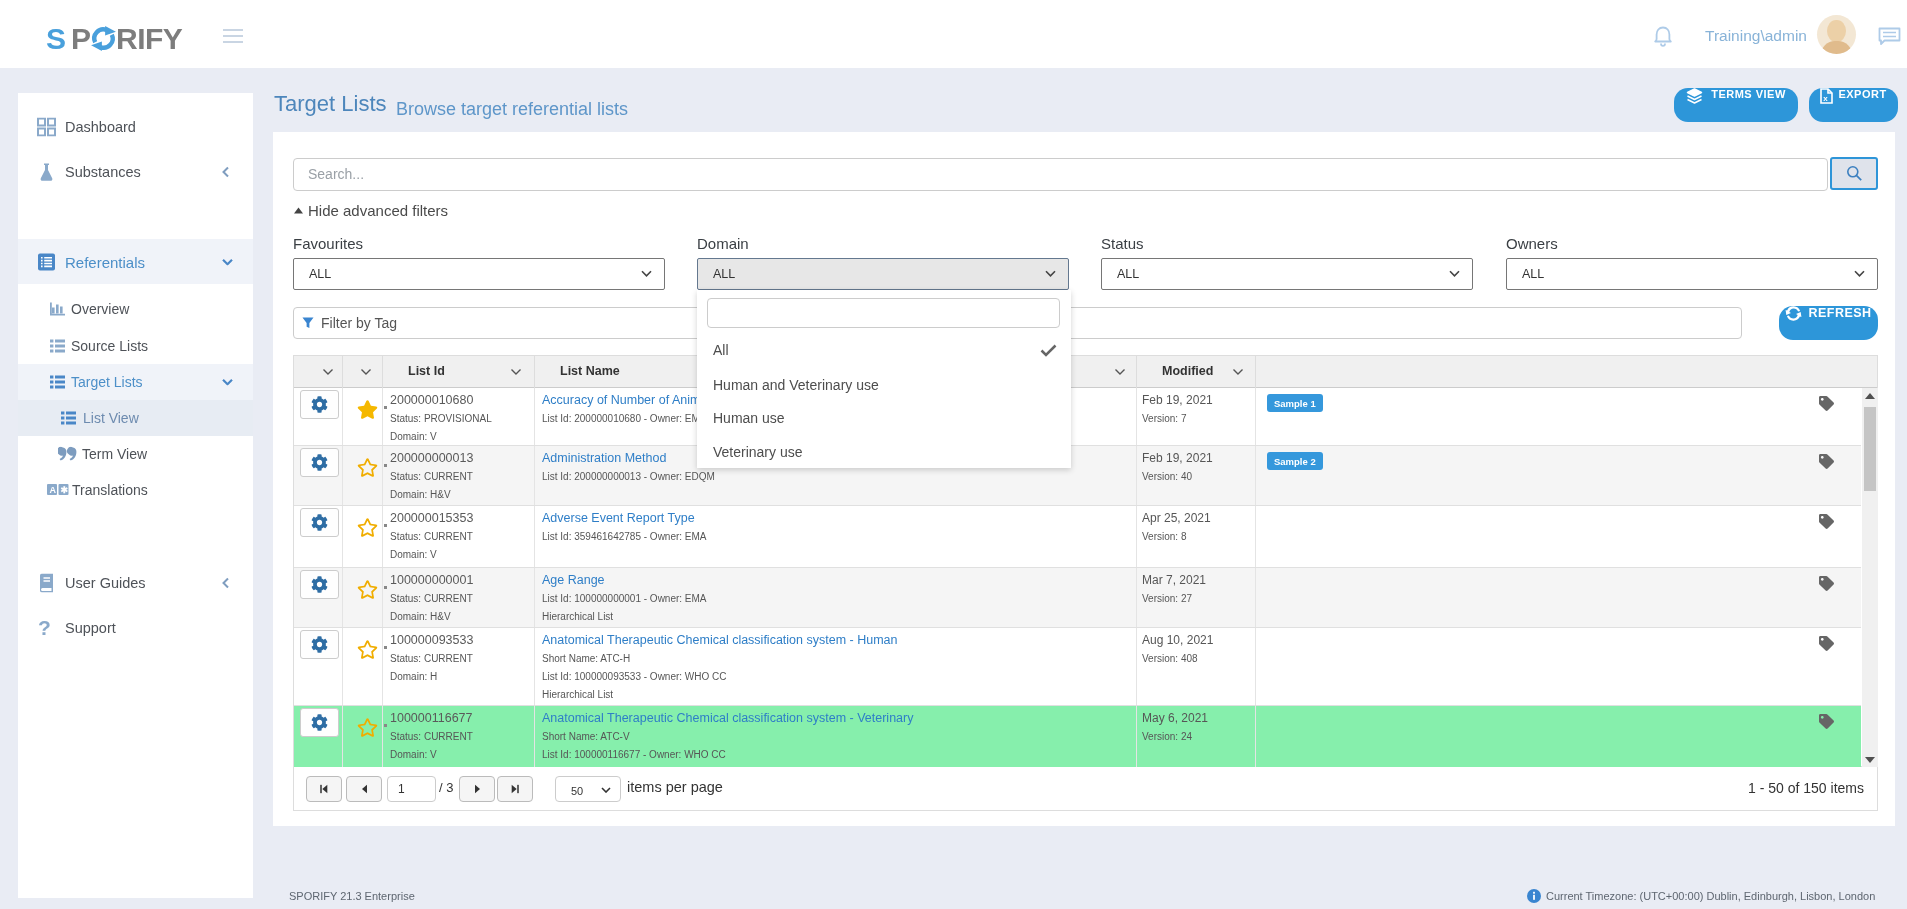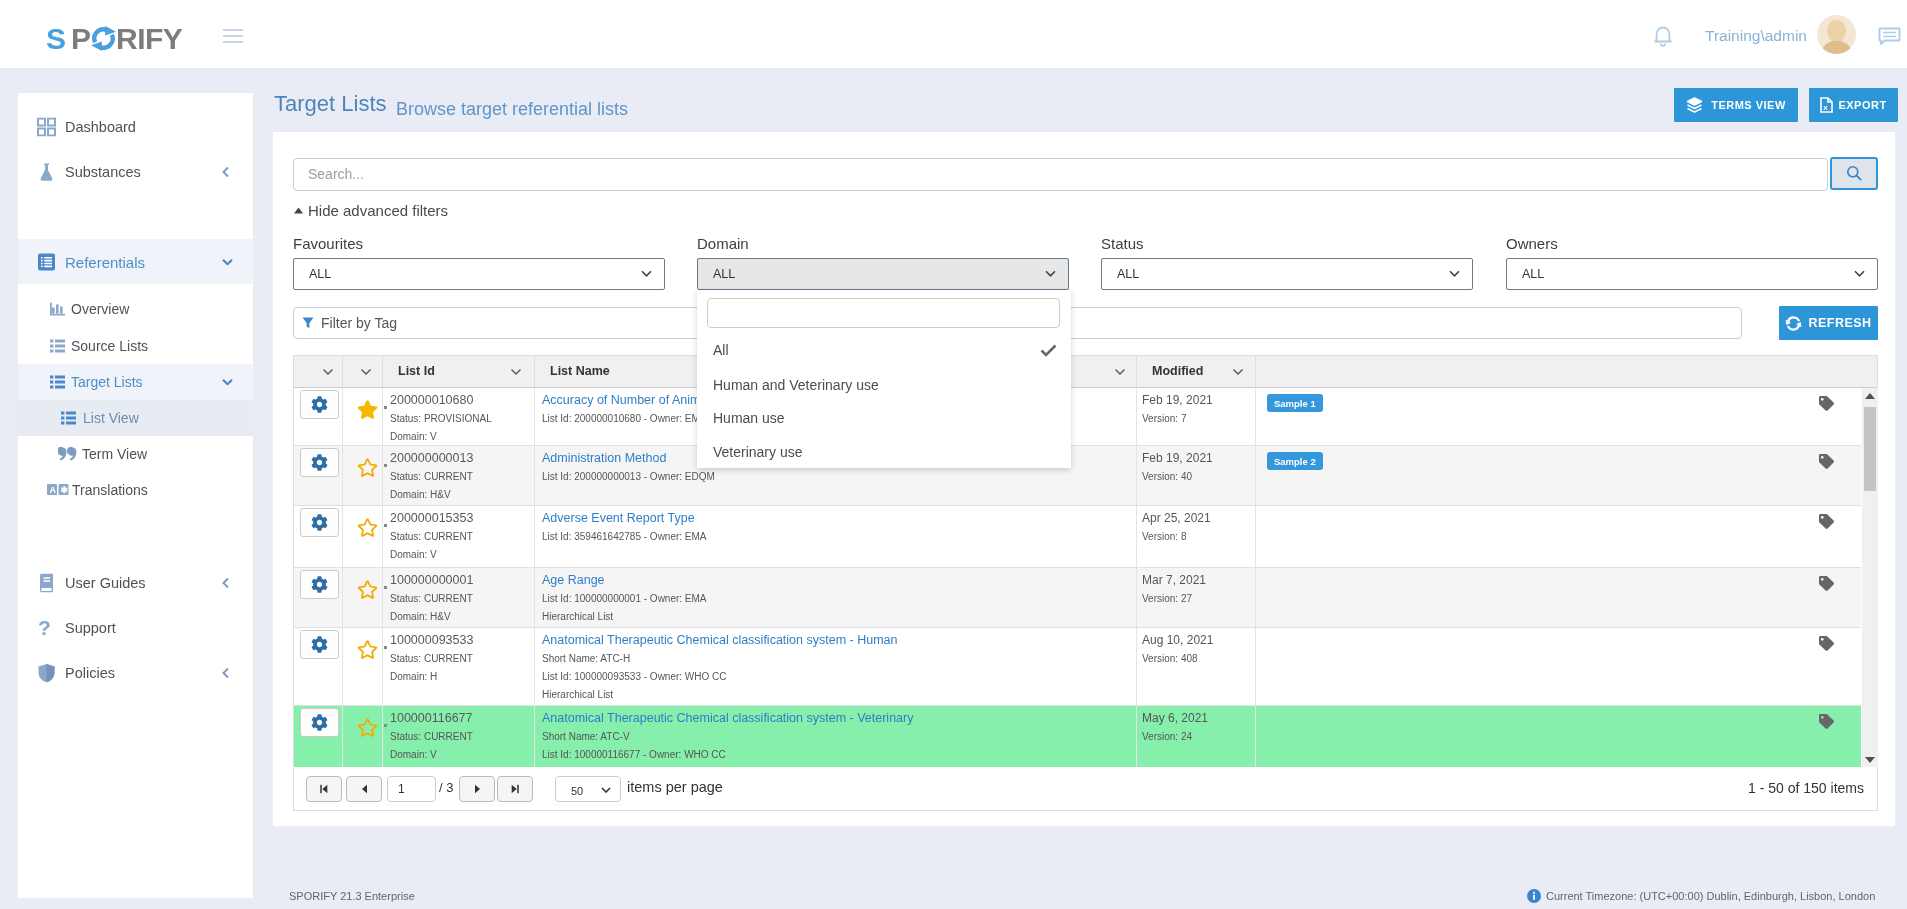--- a/index.html
+++ b/index.html
@@ -19,39 +19,39 @@
 .nav-item{position:absolute;left:0;width:235px;font-size:14.5px;color:#4e5258}
 .nav-item .txt{position:absolute;left:47px;top:50%;transform:translateY(-50%)}
 .nav-item .ico{position:absolute;left:19px;top:50%;transform:translateY(-50%);width:19px;height:19px}
 .nav-item .chev{position:absolute;left:204px;top:50%;transform:translateY(-50%)}
 .sub .txt{left:53px;font-size:14px}
 .sub .ico{left:31px;width:17px;height:17px}
 .blue{color:#4c8fc8}
 
 #pgtitle{position:absolute;left:274px;top:91px;font-size:22px;color:#4d86bb}
 #pgsub{position:absolute;left:396px;top:99px;font-size:18px;color:#5e96c9}
-.bbtn{position:absolute;background:#2d96d9;color:#fff;border-radius:1px;font-weight:bold;font-size:11px;display:flex;align-items:center;justify-content:center;letter-spacing:.5px}
+.bbtn{position:absolute;background:#2d96d9;color:#fff;border-radius:14px;font-weight:bold;font-size:11px;display:flex;align-items:flex-start;justify-content:center;letter-spacing:.5px}
 
 #card{position:absolute;left:273px;top:132px;width:1622px;height:694px;background:#fff}
 #searchbox{position:absolute;left:20px;top:26px;width:1535px;height:33px;border:1px solid #ccc;border-radius:4px;color:#9aa0a6;font-size:14px;line-height:31px;padding-left:14px}
 #searchbtn{position:absolute;left:1557px;top:25px;width:48px;height:33px;background:#dfe3eb;border:2px solid #2e95d8;border-radius:3px}
 #hidefil{position:absolute;left:20px;top:70px;font-size:15px;color:#4a4a4a}
 .flabel{position:absolute;top:103px;font-size:15px;color:#3a3f44}
 .fselect{position:absolute;top:126px;width:372px;height:32px;background:#fff;border:1px solid #767676;border-radius:2px;font-size:12.5px;color:#333;line-height:30px;padding-left:15px}
 .fselect svg{position:absolute;right:12px;top:11px}
 #tagbar{position:absolute;left:20px;top:175px;width:1449px;height:32px;border:1px solid #ccc;border-radius:4px;font-size:14px;color:#555;line-height:30px}
 #refreshbtn{left:1506px;top:174px;width:99px;height:34px;font-size:12.5px}
 
 #grid{position:absolute;left:20px;top:223px;width:1585px;height:412px;border:1px solid #ddd}
 .vl{position:absolute;top:0;height:100%;width:1px;background:#e4e4e4}
 .dot{position:absolute;left:90px;top:18px;width:2.5px;height:2.5px;background:#888}
 .grow{border-bottom:1px solid #e0e0e0}
 #ghead{position:absolute;left:0;top:0;width:1583px;height:32px;background:#f0f0f0;border-bottom:1px solid #ccc}
 .hcell{position:absolute;top:0;height:32px;border-right:1px solid #ddd}
-.hcell .lbl{position:absolute;left:15px;top:8px;font-size:12.5px;font-weight:bold;color:#333}
+.hcell .lbl{position:absolute;left:25px;top:8px;font-size:12.5px;font-weight:bold;color:#333}
 .hchev{position:absolute;top:12px}
 .grow{position:absolute;left:0;width:1567px}
 .gearbtn{position:absolute;left:6px;top:2px;width:39px;height:29px;border:1px solid #ccc;border-radius:3px;background:#fefefe}
 .star{position:absolute;left:63px;top:12px}
 .idtxt{position:absolute;left:96px;top:5px;font-size:12.5px;color:#5a5a5a}
 .meta{position:absolute;left:96px;font-size:10px;color:#565656}
 .lnk{position:absolute;left:248px;top:5px;font-size:12.5px;color:#2e7ec7}
 .sub13{position:absolute;left:248px;font-size:10px;color:#565656}
 .mdate{position:absolute;left:848px;top:5px;font-size:12px;color:#565656}
 .mver{position:absolute;left:848px;top:25px;font-size:10px;color:#565656}
@@ -228,30 +228,20 @@
         <line x1="6.5" y1="7.5" x2="13" y2="7.5" stroke="#fff" stroke-width="1.4"></line>
       </svg>
     <span class="txt">User Guides</span>
     <svg class="chev" width="7" height="11" viewBox="0 0 7 11">
         <path d="M6 1 L1.5 5.5 L6 10" fill="none" stroke="#7f9dbf" stroke-width="2"></path>
       </svg>
   </div>
   <div class="nav-item" style="top:512px;height:45px">
     <span style="position:absolute;left:20px;top:50%;transform:translateY(-50%);font-size:21px;font-weight:bold;color:#8aa9ca">?</span>
     <span class="txt">Support</span>
-  </div>
-  <div class="nav-item" style="top:557px;height:45px">
-    <svg class="ico" viewBox="0 0 19 19">
-        <path d="M9.5 0.5 L17.5 3 V9 C17.5 14 14 17.5 9.5 18.8 C5 17.5 1.5 14 1.5 9 V3 Z" fill="#8aa9ca"></path>
-        <path d="M9.5 0.5 L17.5 3 V9 C17.5 14 14 17.5 9.5 18.8 Z" fill="#7493b6"></path>
-      </svg>
-    <span class="txt">Policies</span>
-    <svg class="chev" width="7" height="11" viewBox="0 0 7 11">
-        <path d="M6 1 L1.5 5.5 L6 10" fill="none" stroke="#7f9dbf" stroke-width="2"></path>
-      </svg>
   </div>
 </div>
 <div class="bbtn" style="left:1674px;top:88px;width:124px;height:34px">
   <svg width="17" height="16" viewBox="0 0 17 16" style="margin-right:8px">
       <g fill="none" stroke="#fff" stroke-width="1.5" stroke-linejoin="round">
         <path d="M8.5 1 L15.5 4.5 L8.5 8 L1.5 4.5 Z" fill="#fff"></path>
         <path d="M1.5 8 L8.5 11.5 L15.5 8"></path>
         <path d="M1.5 11.5 L8.5 15 L15.5 11.5"></path>
       </g>
     </svg>

